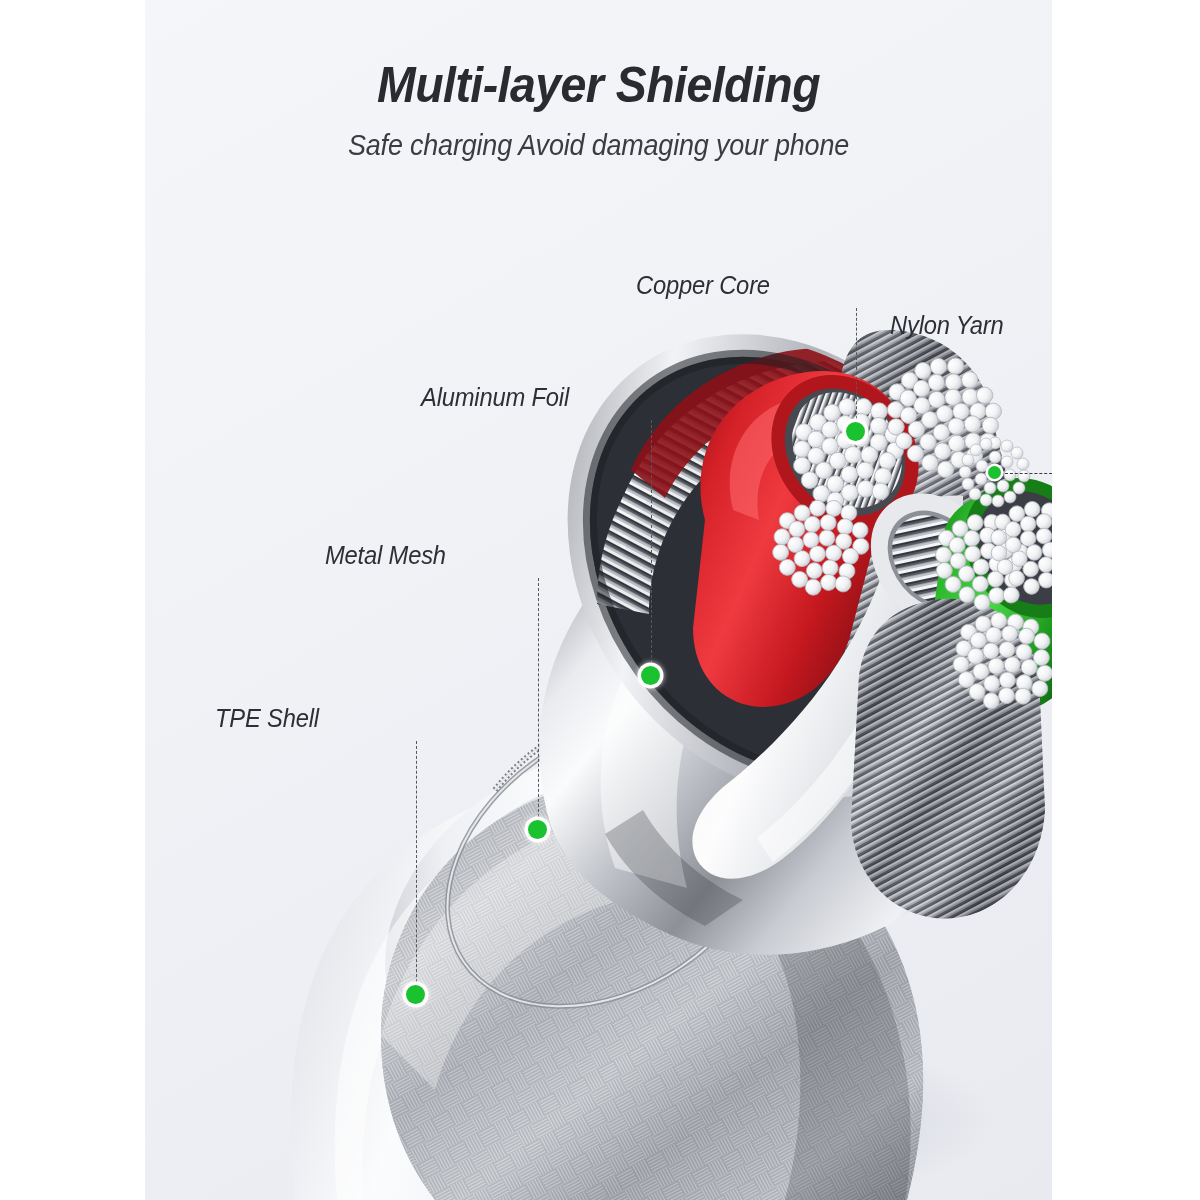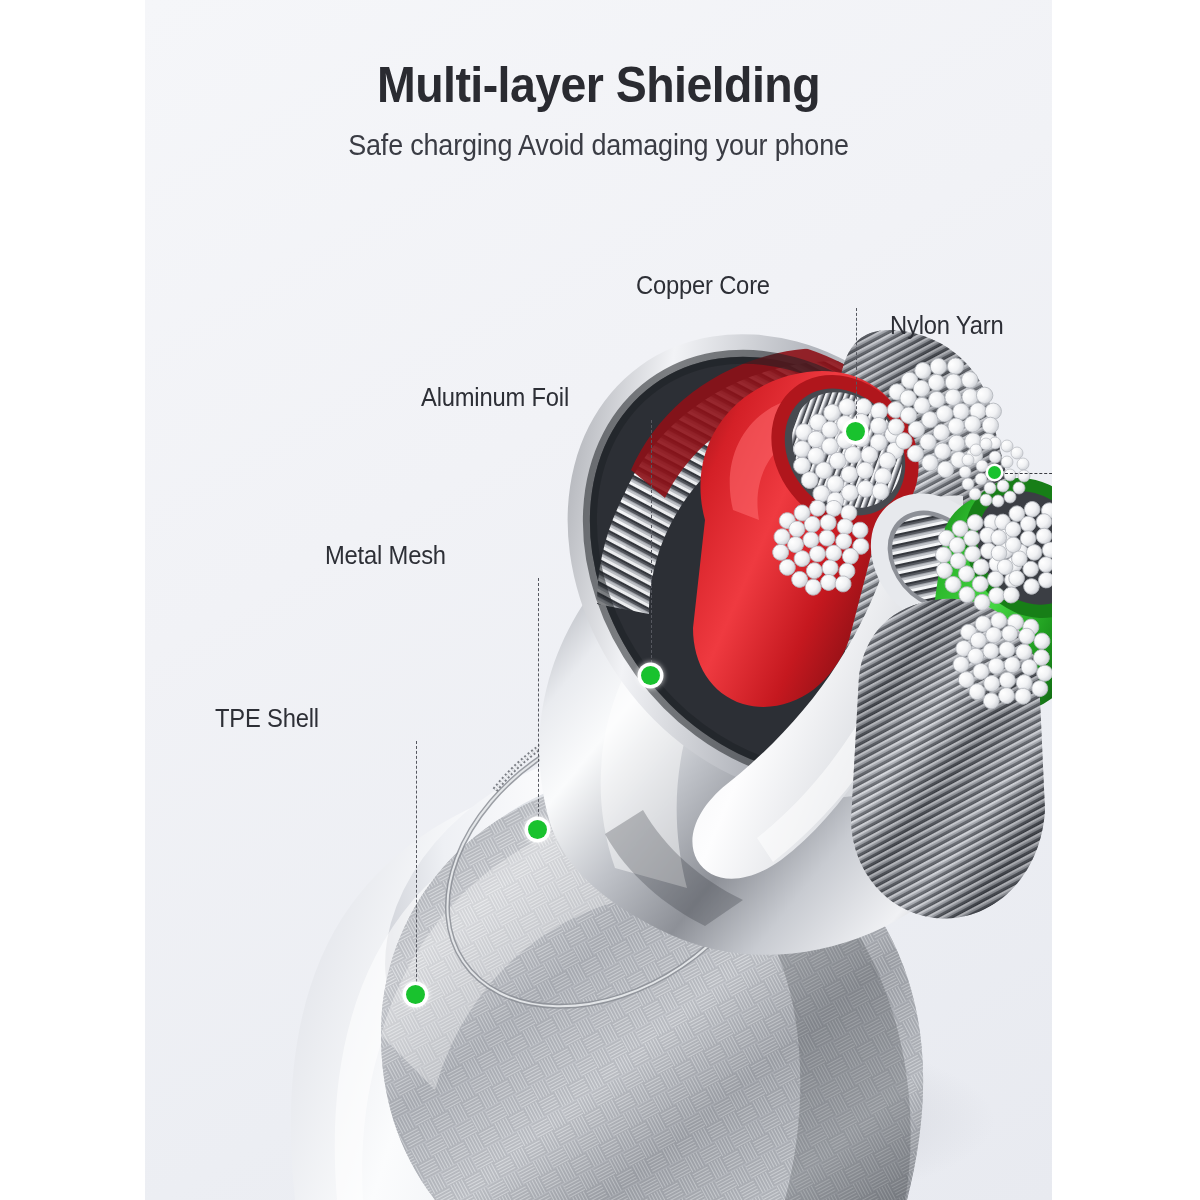--- a/index.html
+++ b/index.html
@@ -1,17 +1,17 @@
 <!DOCTYPE html>
 <html><head>
 <meta charset="utf-8">
 <style>
   html,body{margin:0;padding:0;background:#ffffff;}
   body{width:1200px;height:1200px;overflow:hidden;font-family:"Liberation Sans",sans-serif;}
-  #stage{position:relative;width:1200px;height:1200px;background:#ffffff;}
+  #stage{position:relative;width:1200px;height:1200px;background:#ffffff;font-style:italic;}
 
   
   #panel{
     position:absolute;left:145px;top:0;width:907px;height:1200px;
     background:linear-gradient(150deg,#f5f6f9 0%,#f1f2f6 38%,#eceef3 70%,#e8eaf0 100%);
     overflow:hidden;
   }
 
   
   #headings{position:absolute;left:0;top:0;width:907px;text-align:center;}

